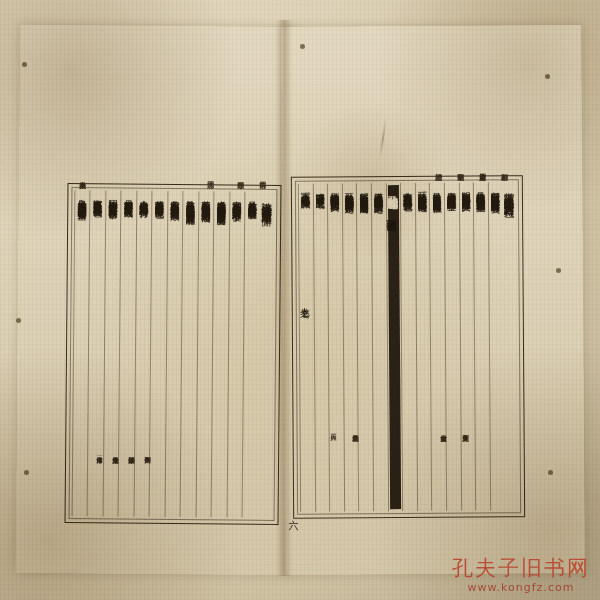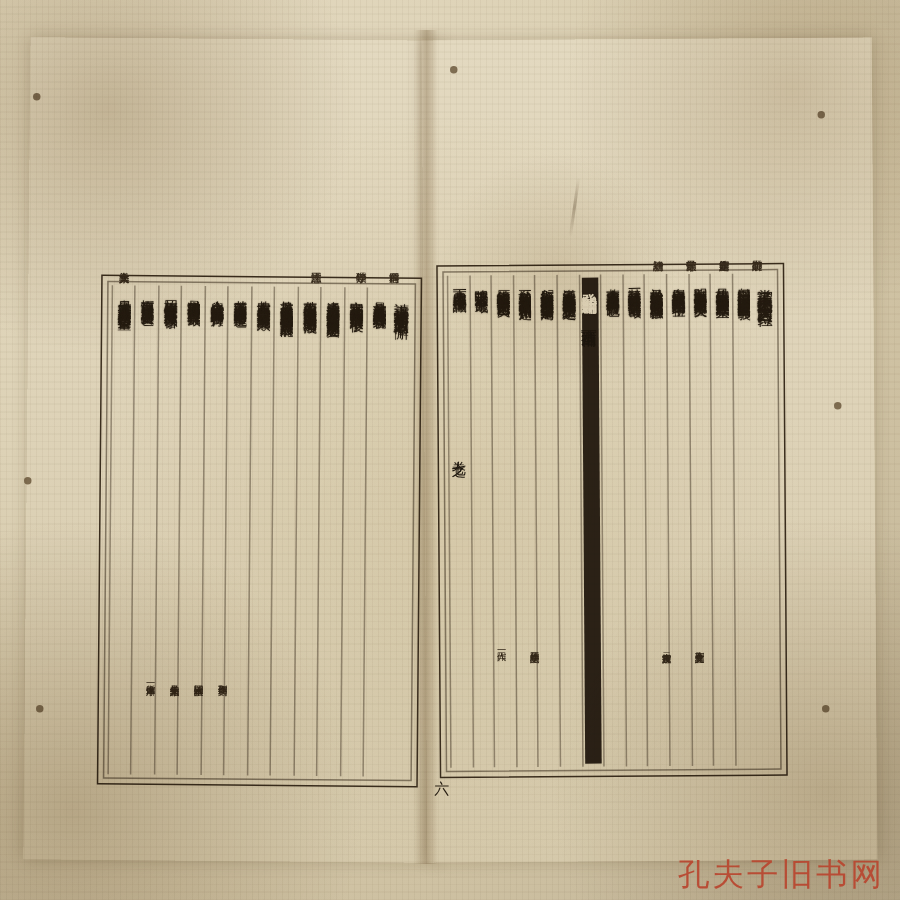--- a/index.html
+++ b/index.html
@@ -252,15 +252,16 @@
   <div class="marg" style="left:440px;top:430px;font-size:6.2px;">按漢書食貨志云</div>
   <div class="marg" style="left:462px;top:430px;font-size:6.2px;">此下舊有註文今删</div>
 
   <div class="pagenum">六</div>
 
   <div class="grain"></div>
   <div class="stains"></div>
 
   <div id="watermark">
     <div id="wm-main">孔夫子旧书网</div>
+    <div id="wm-sub">www.kongfz.com</div>
   </div>
 
 </div>
 
 </body></html>

